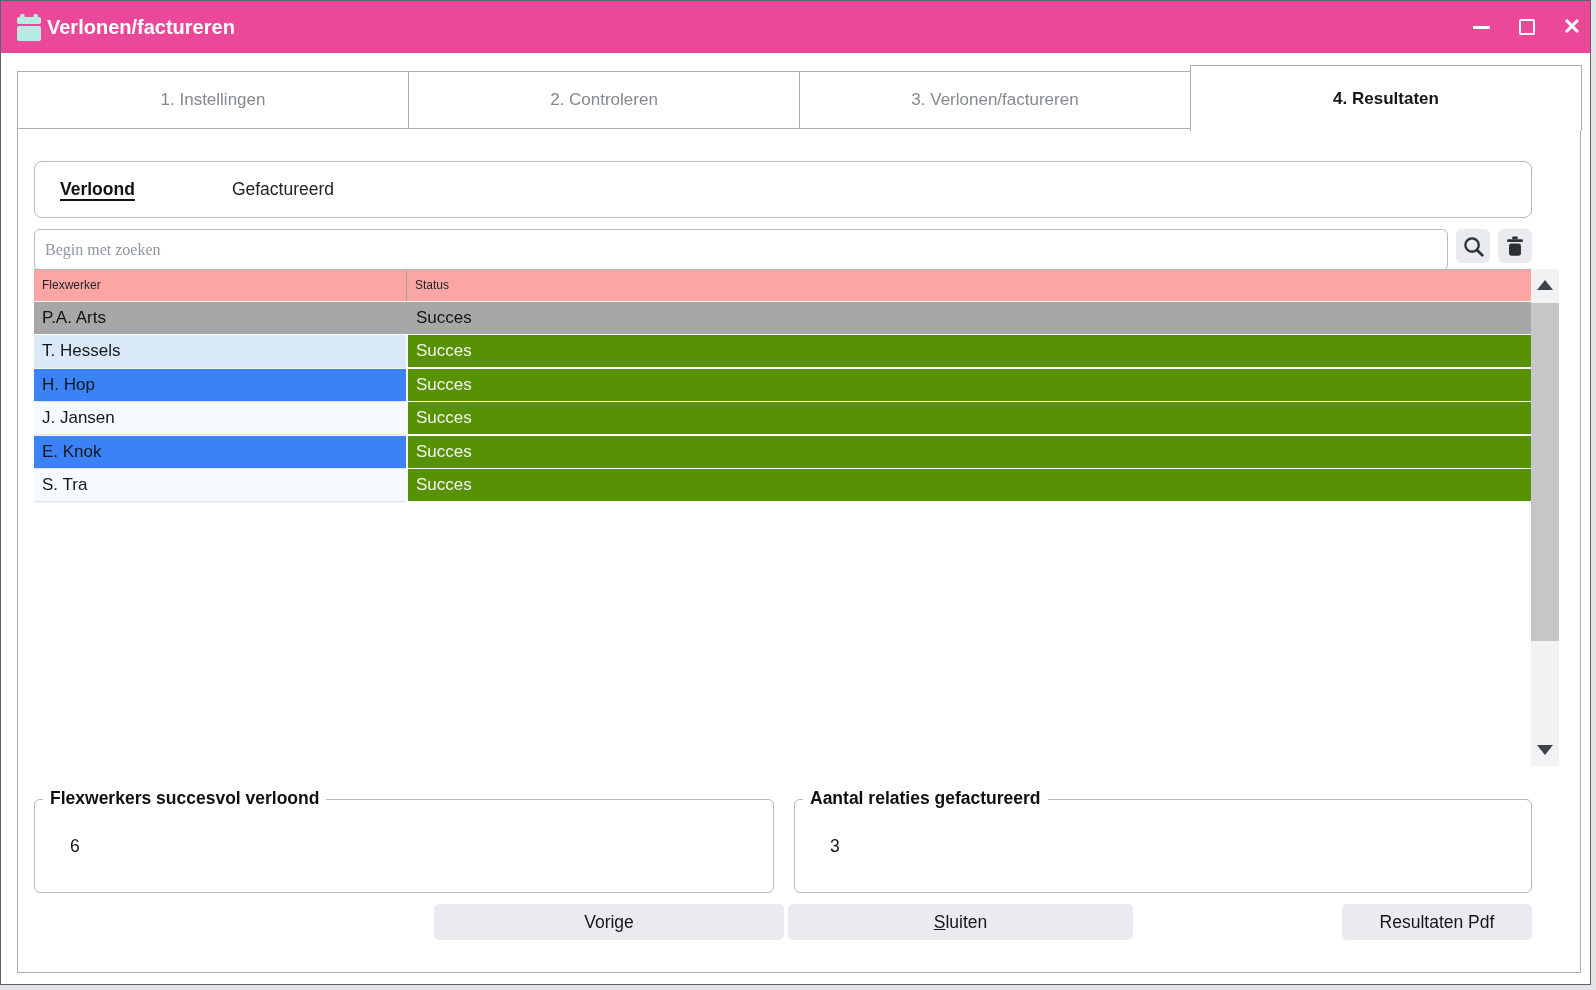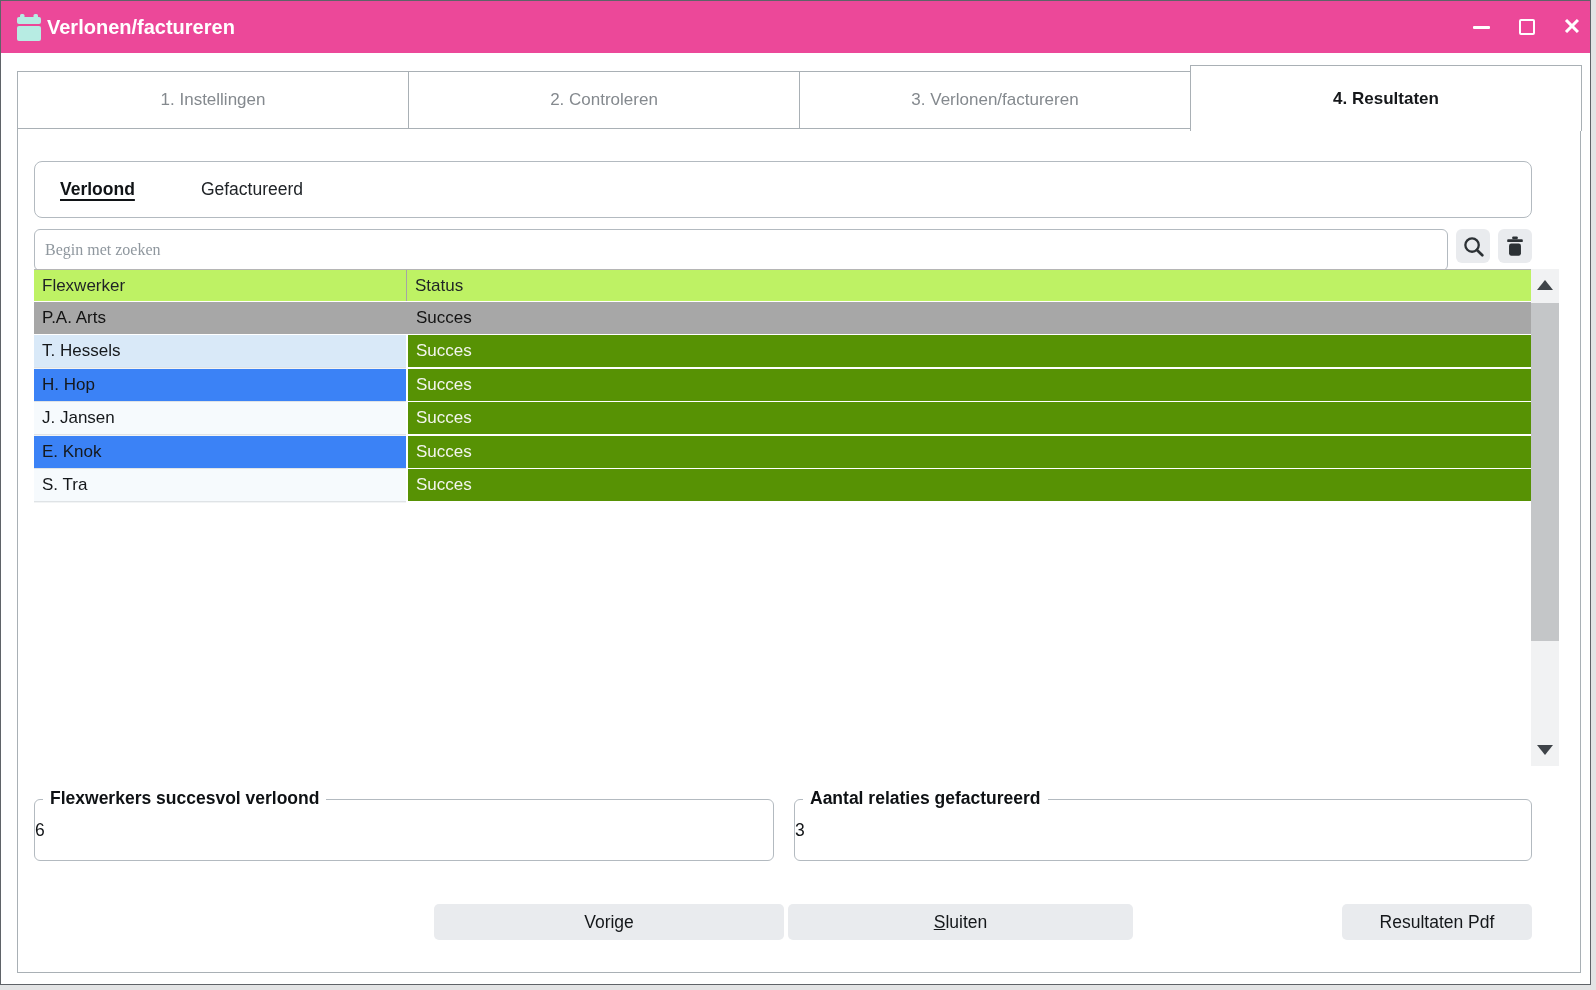--- a/index.html
+++ b/index.html
@@ -47,21 +47,21 @@
   .tab-4 { left: 1189px; top: 64px; height: 66px; font-weight: bold; color: #16181b;
            border-bottom: none; z-index: 4; }
   .panel {
     position: absolute; left: 16px; top: 127px; width: 1564px; height: 845px;
     border: 1.5px solid #a9b0b5; background: #fff; z-index: 1;
   }
   
   .subtabs {
     position: absolute; left: 33px; top: 160px; width: 1498px; height: 57px;
     border: 1.5px solid #b3bac0; border-radius: 8px; z-index: 5;
-    display: flex; align-items: center; background:#fff;
+    display: flex; align-items: center; background:#fff;gap:31px;
   }
   .subtab { font-size: 17.5px; cursor: pointer; }
   .subtab-active {
     margin-left: 25px; font-weight: bold; color: #101316;
     text-decoration: underline; text-decoration-thickness: 2px; text-underline-offset: 4px;
   }
   .subtab-idle { margin-left: 66px; color: #202428; }
   
   .search-input {
     position: absolute; left: 33px; top: 228px; width: 1414px; height: 42px;
@@ -72,22 +72,22 @@
   .search-input::placeholder { color: #8f979e; }
   .icon-btn {
     position: absolute; top: 228px; width: 34px; height: 34px;
     background: #e9ebee; border-radius: 6px; z-index: 5;
     display: flex; align-items: center; justify-content: center; cursor: pointer;
   }
   .btn-search { left: 1455px; } .btn-clear { left: 1497px; }
   
   .grid-header {
     position: absolute; left: 33px; top: 268px; width: 1497px; height: 32px;
-    background: #bef264; border-top: 1px solid #b5b5b5; display: flex; z-index: 5;
-    font-size: 17px; color: #1f2326;
+    background: #fca5a5; border-top: 1px solid #b5b5b5; display: flex; z-index: 5;
+    font-size: 12px; color: #1f2326;
   }
   .grid-header .hcell { line-height: 31px; padding-left: 8px; }
   .hcell-name { width: 373px; border-right: 1px solid #a5a5a5; }
   .hcell-status { flex: 1; }
   .grid-rows { position: absolute; left: 33px; top: 301px; width: 1497px; z-index: 5; }
   .row { display: flex; height: 32px; margin-bottom: 1.4px; font-size: 17px; cursor: pointer; }
   .cell-name  { width: 372px; margin-right: 2px; padding-left: 8px; line-height: 32px;
                 box-shadow: 0 1.4px 0 0 #dfe3e6; color: #15181b; }
   .cell-status{ flex: 1; padding-left: 8px; line-height: 32px; }
   .row-ok .cell-status { background: #579204; color: #f3f5ee; }
@@ -103,23 +103,23 @@
     background: #f1f2f3; z-index: 6;
   }
   .sb-btn { position: absolute; left: 0; width: 28px; height: 32px; background: #f1f2f3;
             display: flex; align-items: center; justify-content: center; cursor: pointer; }
   .sb-up { top: 0; } .sb-down { bottom: 0; }
   .tri-up   { width:0; height:0; border-left:8px solid transparent; border-right:8px solid transparent; border-bottom:10px solid #3f4449; }
   .tri-down { width:0; height:0; border-left:8px solid transparent; border-right:8px solid transparent; border-top:10px solid #3f4449; }
   .sb-thumb { position: absolute; left: 0; top: 34px; width: 28px; height: 338px; background: #c4c6c8; cursor: grab; }
   
   .panel-box {
-    position: absolute; top: 798px; height: 62px;
+    position: absolute; top: 798px; height: 94px;
     border: 1.5px solid #b3bac0; border-radius: 6px; z-index: 5; background: #fff;
-    display: flex; align-items: center; font-size: 17.5px; color: #121518;
+    display: flex; align-items: center; padding-left: 35px; font-size: 17.5px; color: #121518;
   }
   .box-verloond { left: 33px; width: 740px; }
   .box-gefact   { left: 793px; width: 738px; }
   .panel-box .legend {
     position: absolute; top: -12px; left: 8px; background: #fff; padding: 0 7px;
     font-weight: bold; font-size: 17.5px; color: #0e1114; white-space: nowrap;
   }
   
   .btn {
     position: absolute; top: 903px; height: 36px; z-index: 5;

